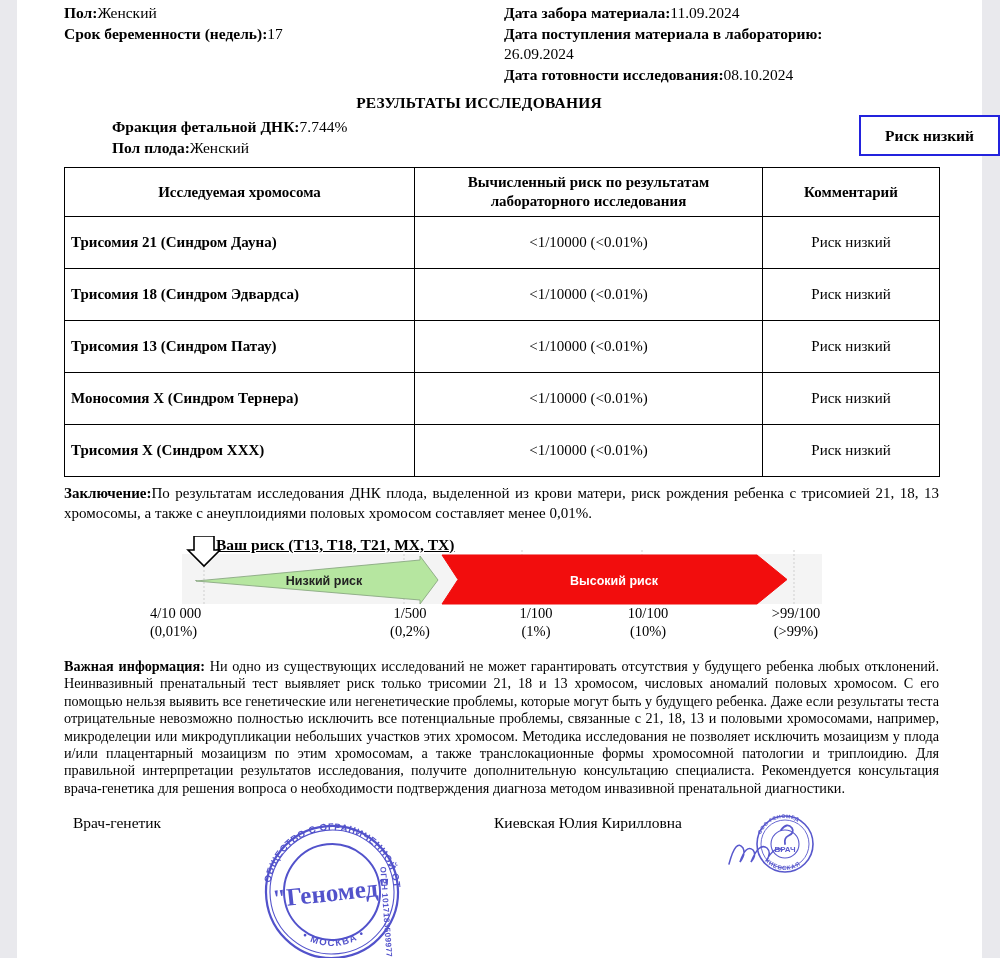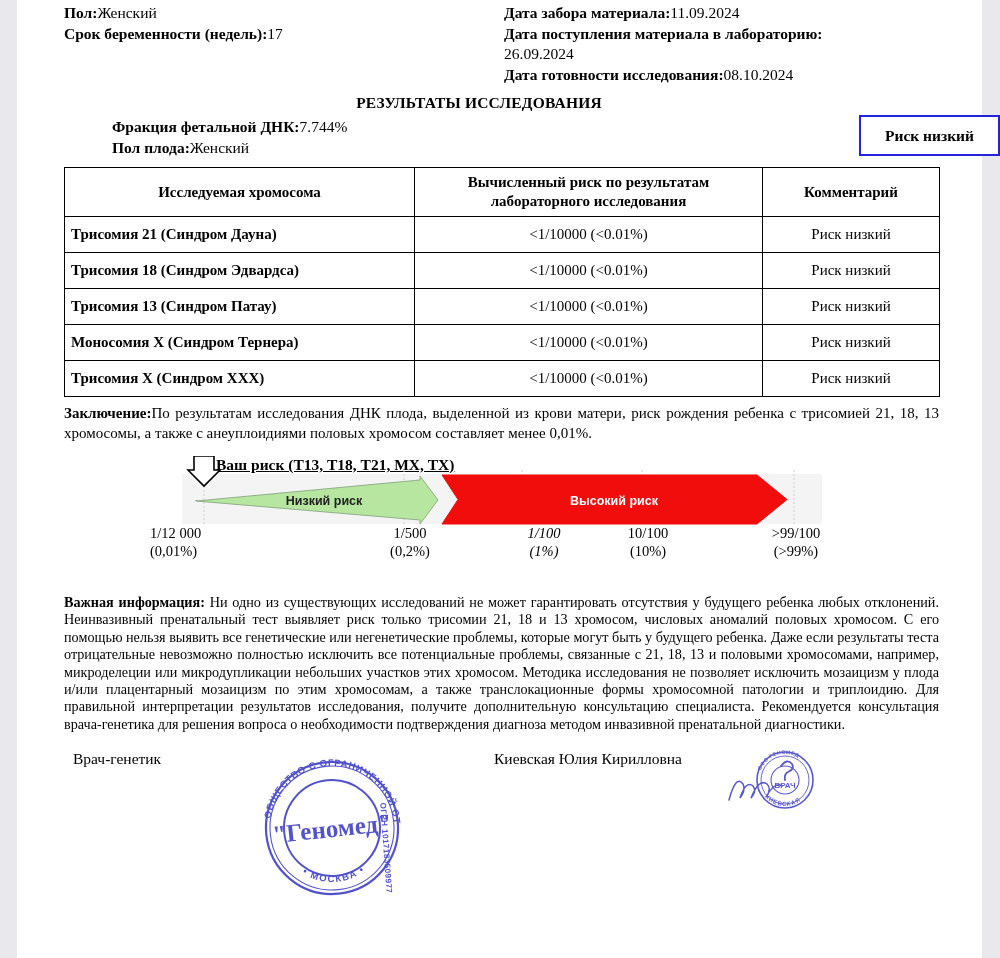--- a/index.html
+++ b/index.html
@@ -82,21 +82,21 @@
 
   
   table.results {
     margin-top: 6px;
     border-collapse: collapse;
     width: 875px;
     table-layout: fixed;
   }
   table.results th, table.results td {
     border: 1.5px solid #000;
-    padding: 8px 6px;
+    padding: 16px 6px;
     font-size: 15px;
     line-height: 19px;
   }
   table.results th {
     text-align: center;
     font-weight: bold;
     padding: 5px 6px;
   }
   table.results td.chr {
     font-weight: bold;
@@ -147,21 +147,21 @@
   .sl {
     position: absolute;
     font-size: 14.5px;
     line-height: 18px;
     text-align: center;
     white-space: nowrap;
   }
 
   
   .important {
-    margin-top: 28px;
+    margin-top: 12px;
     width: 875px;
     font-size: 14.2px;
     line-height: 17.4px;
     text-align: justify;
   }
   .important b { font-weight: bold; }
 
   
   .sig {
     position: relative;
@@ -300,28 +300,28 @@
         <path d="M 260,19 L 575,19 L 605,43.5 L 575,68 L 260,68 L 276,43.5 Z" fill="#f20d0d" stroke="#f20d0d" stroke-width="1"></path>
 
         <text x="142" y="49" fill="#222" font-size="12.5" font-weight="bold" font-family="Liberation Sans, sans-serif" text-anchor="middle">Низкий риск</text>
         <text x="432" y="49" fill="#ffffff" font-size="12.5" font-weight="bold" font-family="Liberation Sans, sans-serif" text-anchor="middle">Высокий риск</text>
 
         <path d="M 12,0 L 32,0 L 32,14 L 38,14 L 22,30 L 6,14 L 12,14 Z" fill="#ffffff" stroke="#000000" stroke-width="1.6"></path>
       </svg>
 
       <div class="scale-labels">
         <div class="sl" style="left:-38px; width:130px; text-align:left;">
-          <div>1/12 000</div>
+          <div>4/10 000</div>
           <div>(0,01%)</div>
         </div>
         <div class="sl" style="left:162px; width:120px;">
           <div>1/500</div>
           <div>(0,2%)</div>
         </div>
-        <div class="sl" style="left:296px; width:120px;font-style:italic;">
+        <div class="sl" style="left:288px; width:120px;">
           <div>1/100</div>
           <div>(1%)</div>
         </div>
         <div class="sl" style="left:400px; width:120px;">
           <div>10/100</div>
           <div>(10%)</div>
         </div>
         <div class="sl" style="left:548px; width:120px;">
           <div>&gt;99/100</div>
           <div>(&gt;99%)</div>

